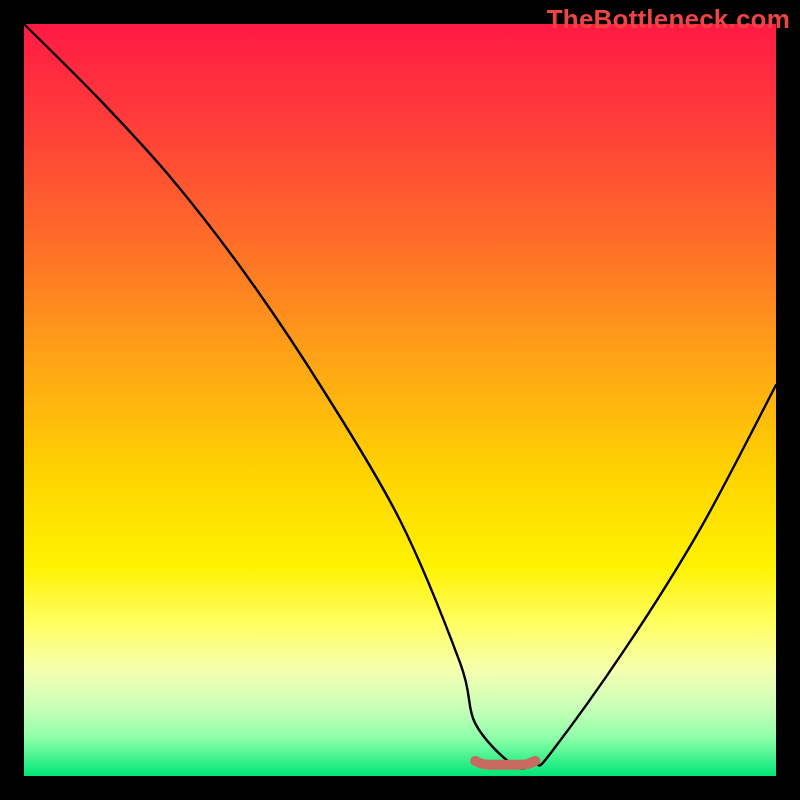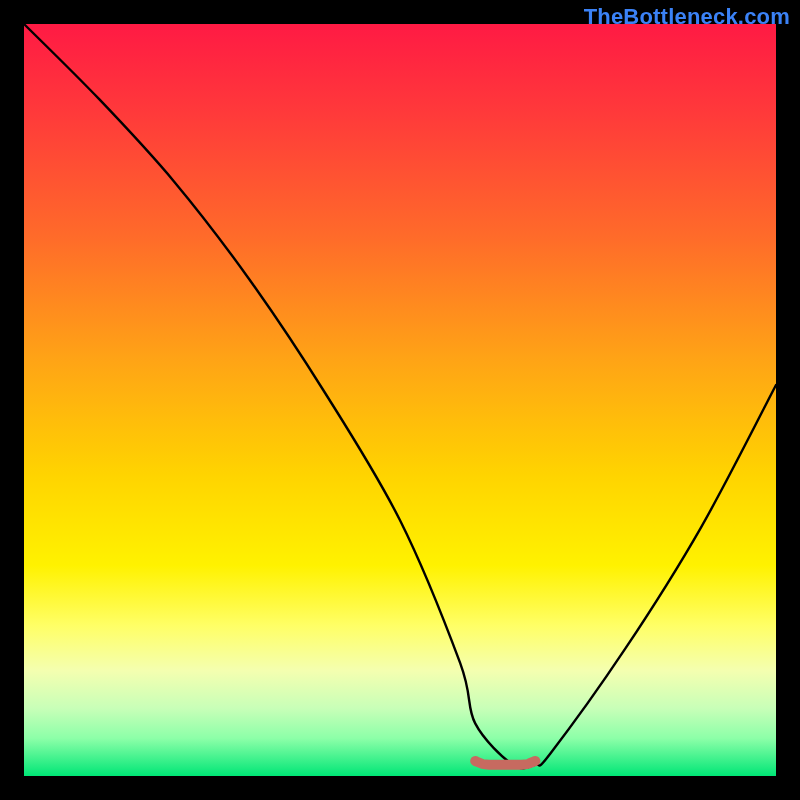--- a/index.html
+++ b/index.html
@@ -36,23 +36,23 @@
       #c8ffb8 91%,
       #8cffa8 95%,
       #00e676 100%
     );
   }
   .watermark {
     position: absolute;
     top: 4px;
     right: 10px;
     font-family: Arial, Helvetica, sans-serif;
-    font-size: 22px;
+    font-size: 26px;
     font-weight: 600;
-    color: #3b82f6;
+    color: #ef4444;
     letter-spacing: 0.2px;
     user-select: none;
   }
   svg.curve {
     position: absolute;
     left: 0;
     top: 0;
     width: 752px;
     height: 752px;
     overflow: visible;

